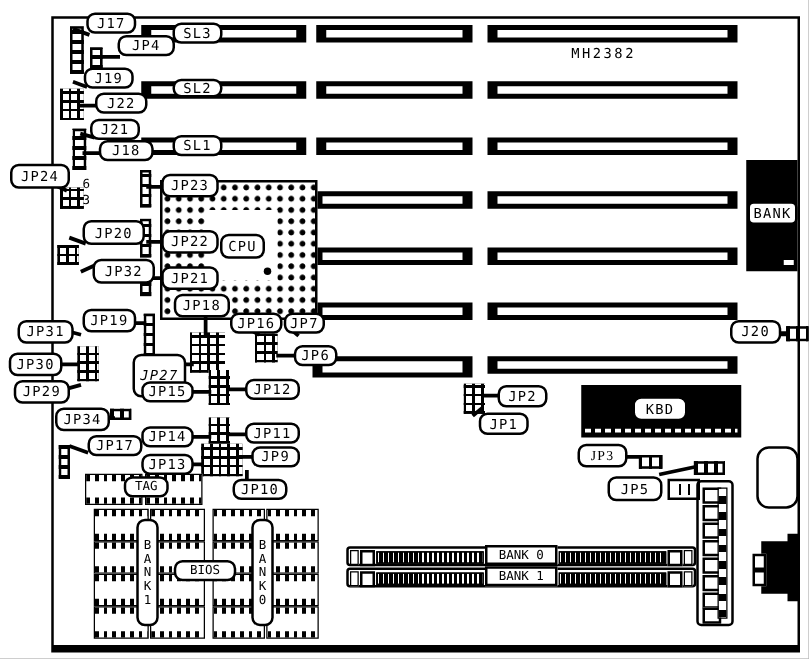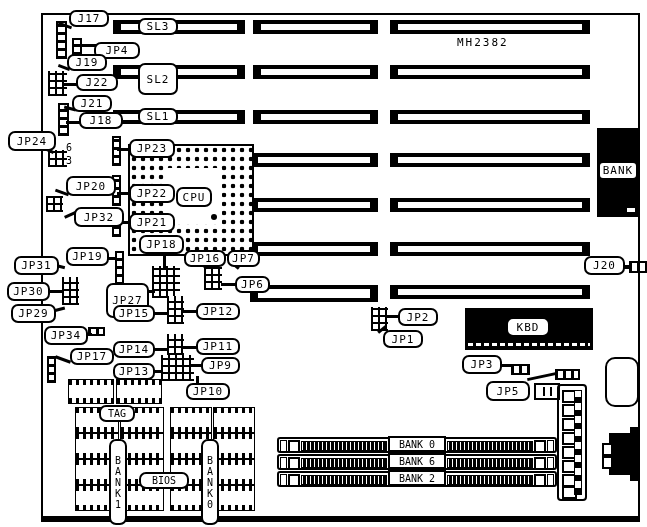--- a/index.html
+++ b/index.html
@@ -15,21 +15,21 @@
   }
   
   .slotseg { position:absolute; height:14px; background:#000; z-index:5; }
   .slotseg > div { position:absolute; left:8px; right:8px; top:4px; bottom:4px; background:#fff; }
   
   .callout {
     position:absolute; background:#fff; border:2px solid #000; border-radius:7px;
     display:flex; align-items:center; justify-content:center;
     font-size:11px; letter-spacing:1px; z-index:30; box-sizing:border-box;
   }
-  .callout.sm { font-size:10px; letter-spacing:0;margin-top:24px; }
+  .callout.sm { font-size:10px; letter-spacing:0; }
   .lead { position:absolute; background:#000; z-index:25; }
   
   .pinsq { position:absolute; background-color:#000; z-index:10;
     background-image:
       repeating-linear-gradient(90deg, #000 0 2px, transparent 2px 7px),
       repeating-linear-gradient(0deg, #000 0 2px, #fff 2px 7px); }
   .pincol { position:absolute; background-color:#000; z-index:10;
     background-image: repeating-linear-gradient(0deg, #000 0 3px, #fff 3px 8px);
     box-shadow: inset 0 0 0 2px #000; }
   .pinrow { position:absolute; background-color:#000; z-index:10;
@@ -127,21 +127,21 @@
       <div></div>
     </div>
   <div class="slotseg" style="left:250px;top:285px;width:128px;height:17px;">
       <div></div>
     </div>
   <div class="slotseg" style="left:390px;top:285px;width:200px;">
       <div></div>
     </div>
 
   <div class="callout" style="left:138px;top:18px;width:40px;height:17px;">SL3</div>
-  <div class="callout" style="left:138px;top:63px;width:40px;height:32px;">SL2</div>
+  <div class="callout" style="left:138px;top:63px;width:40px;height:15px;">SL2</div>
   <div class="callout" style="left:138px;top:108px;width:40px;height:17px;">SL1</div>
 
   <div class="socket" style="left:128px;top:144px;width:122px;height:108px;"></div>
   <div class="socket-center" style="left:166px;top:168px;width:56px;height:56px;"></div>
   <div class="pin1dot" style="left:211px;top:214px;"></div>
   <div class="callout" style="left:176px;top:187px;width:36px;height:20px;">CPU</div>
 
   <div class="pincol" style="left:56px;top:21px;width:11px;height:38px;"></div>
   <div class="pincol" style="left:72px;top:38px;width:10px;height:17px;"></div>
   <div class="pinsq" style="left:48px;top:71px;width:19px;height:25px;"></div>
@@ -208,30 +208,21 @@
     <div class="bar" style="left:22px;width:84px;"></div>
     <div class="lbl">BANK 0</div>
     <div class="bar" style="right:22px;width:84px;"></div>
     <div class="clip" style="right:9px;"></div>
       <div class="endsq" style="right:1px;"></div>
   </div>
   <div class="simm" style="top:454px;">
     <div class="endsq" style="left:1px;"></div>
       <div class="clip" style="left:9px;"></div>
     <div class="bar" style="left:22px;width:84px;"></div>
-    <div class="lbl">BANK 6</div>
-    <div class="bar" style="right:22px;width:84px;"></div>
-    <div class="clip" style="right:9px;"></div>
-      <div class="endsq" style="right:1px;"></div>
-  </div>
-  <div class="simm" style="top:471px;">
-    <div class="endsq" style="left:1px;"></div>
-      <div class="clip" style="left:9px;"></div>
-    <div class="bar" style="left:22px;width:84px;"></div>
-    <div class="lbl">BANK 2</div>
+    <div class="lbl">BANK 1</div>
     <div class="bar" style="right:22px;width:84px;"></div>
     <div class="clip" style="right:9px;"></div>
       <div class="endsq" style="right:1px;"></div>
   </div>
 
   <div id="power-conn">
     <div class="cell" style="top:4px;"></div>
       <div class="cell" style="top:18px;"></div>
     <div class="cell" style="top:32px;"></div>
       <div class="cell" style="top:46px;"></div>
@@ -282,48 +273,48 @@
   <div class="lead" style="left:191px;top:364px;width:12px;height:3px;"></div>
   <div class="lead" style="left:196px;top:376px;width:3px;height:9px;"></div>
   <div class="lead" style="left:55px;top:358px;width:16px;height:3px;transform:rotate(20deg);"></div>
   <div class="lead" style="left:620px;top:265px;width:12px;height:4px;"></div>
   <div class="lead" style="left:386px;top:315px;width:14px;height:3px;"></div>
   <div class="lead" style="left:377px;top:328px;width:10px;height:3px;transform:rotate(-40deg);"></div>
   <div class="lead" style="left:499px;top:364px;width:14px;height:3px;"></div>
   <div class="lead" style="left:527px;top:375px;width:30px;height:3px;transform:rotate(-12deg);"></div>
 
   <div class="callout" style="left:69px;top:10px;width:40px;height:17px;">J17</div>
-  <div class="callout" style="left:94px;top:42px;width:46px;height:17px;">JP4</div>
+  <div class="callout" style="left:94px;top:28px;width:46px;height:17px;">JP4</div>
   <div class="callout" style="left:67px;top:54px;width:40px;height:17px;">J19</div>
   <div class="callout" style="left:76px;top:74px;width:42px;height:17px;">J22</div>
   <div class="callout" style="left:72px;top:95px;width:40px;height:17px;">J21</div>
   <div class="callout" style="left:79px;top:112px;width:44px;height:17px;">J18</div>
   <div class="callout" style="left:8px;top:131px;width:48px;height:20px;">JP24</div>
   <div class="callout" style="left:129px;top:139px;width:46px;height:19px;">JP23</div>
   <div class="callout" style="left:66px;top:176px;width:50px;height:20px;">JP20</div>
   <div class="callout" style="left:129px;top:184px;width:46px;height:19px;">JP22</div>
   <div class="callout" style="left:129px;top:213px;width:46px;height:19px;">JP21</div>
   <div class="callout" style="left:74px;top:207px;width:50px;height:20px;">JP32</div>
   <div class="callout" style="left:139px;top:235px;width:45px;height:19px;">JP18</div>
   <div class="callout" style="left:66px;top:247px;width:43px;height:19px;">JP19</div>
   <div class="callout" style="left:14px;top:256px;width:45px;height:19px;">JP31</div>
   <div class="callout" style="left:184px;top:250px;width:42px;height:17px;">JP16</div>
   <div class="callout" style="left:227px;top:250px;width:33px;height:17px;">JP7</div>
   <div class="callout" style="left:7px;top:282px;width:43px;height:19px;">JP30</div>
-  <div class="callout" style="left:106px;top:283px;width:43px;height:35px;">JP27</div>
+  <div class="callout" style="left:106px;top:283px;width:43px;height:35px;font-style:italic;">JP27</div>
   <div class="callout" style="left:235px;top:276px;width:35px;height:17px;">JP6</div>
   <div class="callout" style="left:11px;top:304px;width:45px;height:19px;">JP29</div>
   <div class="callout" style="left:44px;top:326px;width:44px;height:19px;">JP34</div>
   <div class="callout" style="left:113px;top:305px;width:42px;height:17px;">JP15</div>
   <div class="callout" style="left:196px;top:303px;width:44px;height:17px;">JP12</div>
   <div class="callout" style="left:70px;top:348px;width:44px;height:17px;">JP17</div>
   <div class="callout" style="left:113px;top:341px;width:42px;height:17px;">JP14</div>
   <div class="callout" style="left:196px;top:338px;width:44px;height:17px;">JP11</div>
   <div class="callout" style="left:113px;top:363px;width:42px;height:17px;">JP13</div>
   <div class="callout" style="left:201px;top:357px;width:39px;height:17px;">JP9</div>
   <div class="callout" style="left:186px;top:383px;width:44px;height:17px;">JP10</div>
   <div class="callout" style="left:584px;top:256px;width:41px;height:19px;">J20</div>
   <div class="callout" style="left:398px;top:308px;width:40px;height:18px;">JP2</div>
   <div class="callout" style="left:383px;top:330px;width:40px;height:18px;">JP1</div>
-  <div class="callout" style="left:462px;top:355px;width:40px;height:19px;">JP3</div>
+  <div class="callout" style="left:462px;top:355px;width:40px;height:19px;font-family:Liberation Serif, serif;">JP3</div>
   <div class="callout" style="left:486px;top:381px;width:44px;height:20px;">JP5</div>
 
 </div>
 
 </body></html>

